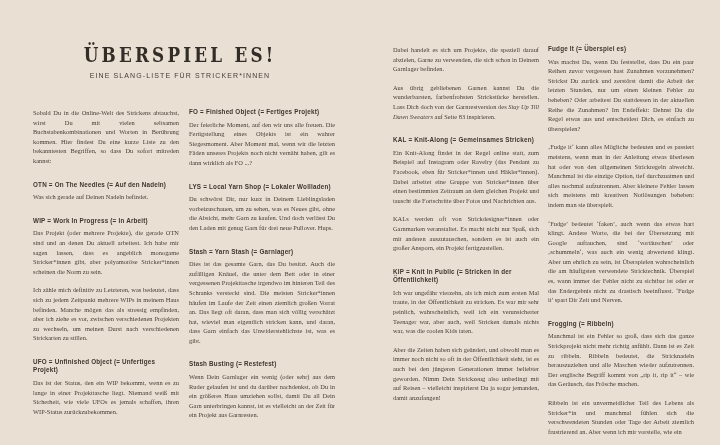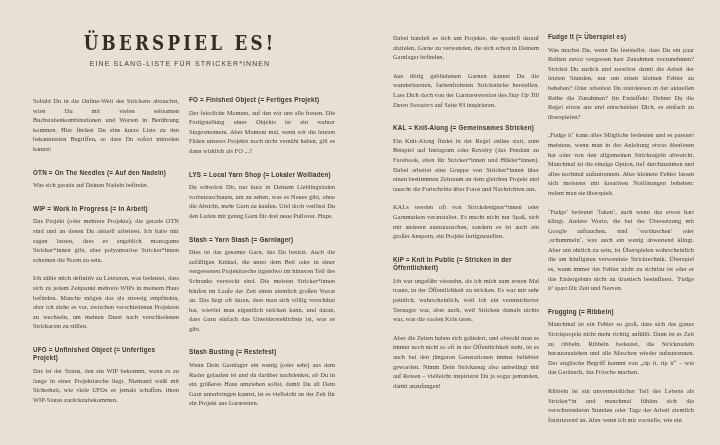--- a/index.html
+++ b/index.html
@@ -4,21 +4,21 @@
 <style>
   html, body { margin: 0; padding: 0; }
   body {
     width: 720px; height: 445px;
     background: #eadfd3;
     position: relative;
     overflow: hidden;
     font-family: "Liberation Serif", serif;
     color: #473e34;
   }
-  .spread { position: absolute; inset: 0; }
+  .spread { position: absolute; inset: 0; margin-top: 12px; }
   .page-title {
     position: absolute; left: 0; top: 30px; width: 360px;
     text-align: center;
     font-family: "DejaVu Serif", serif;
     font-weight: 700;
     font-size: 21px;
     letter-spacing: 4px;
     color: #332d27;
     transform: scaleX(0.80);
     transform-origin: 50% 50%;

